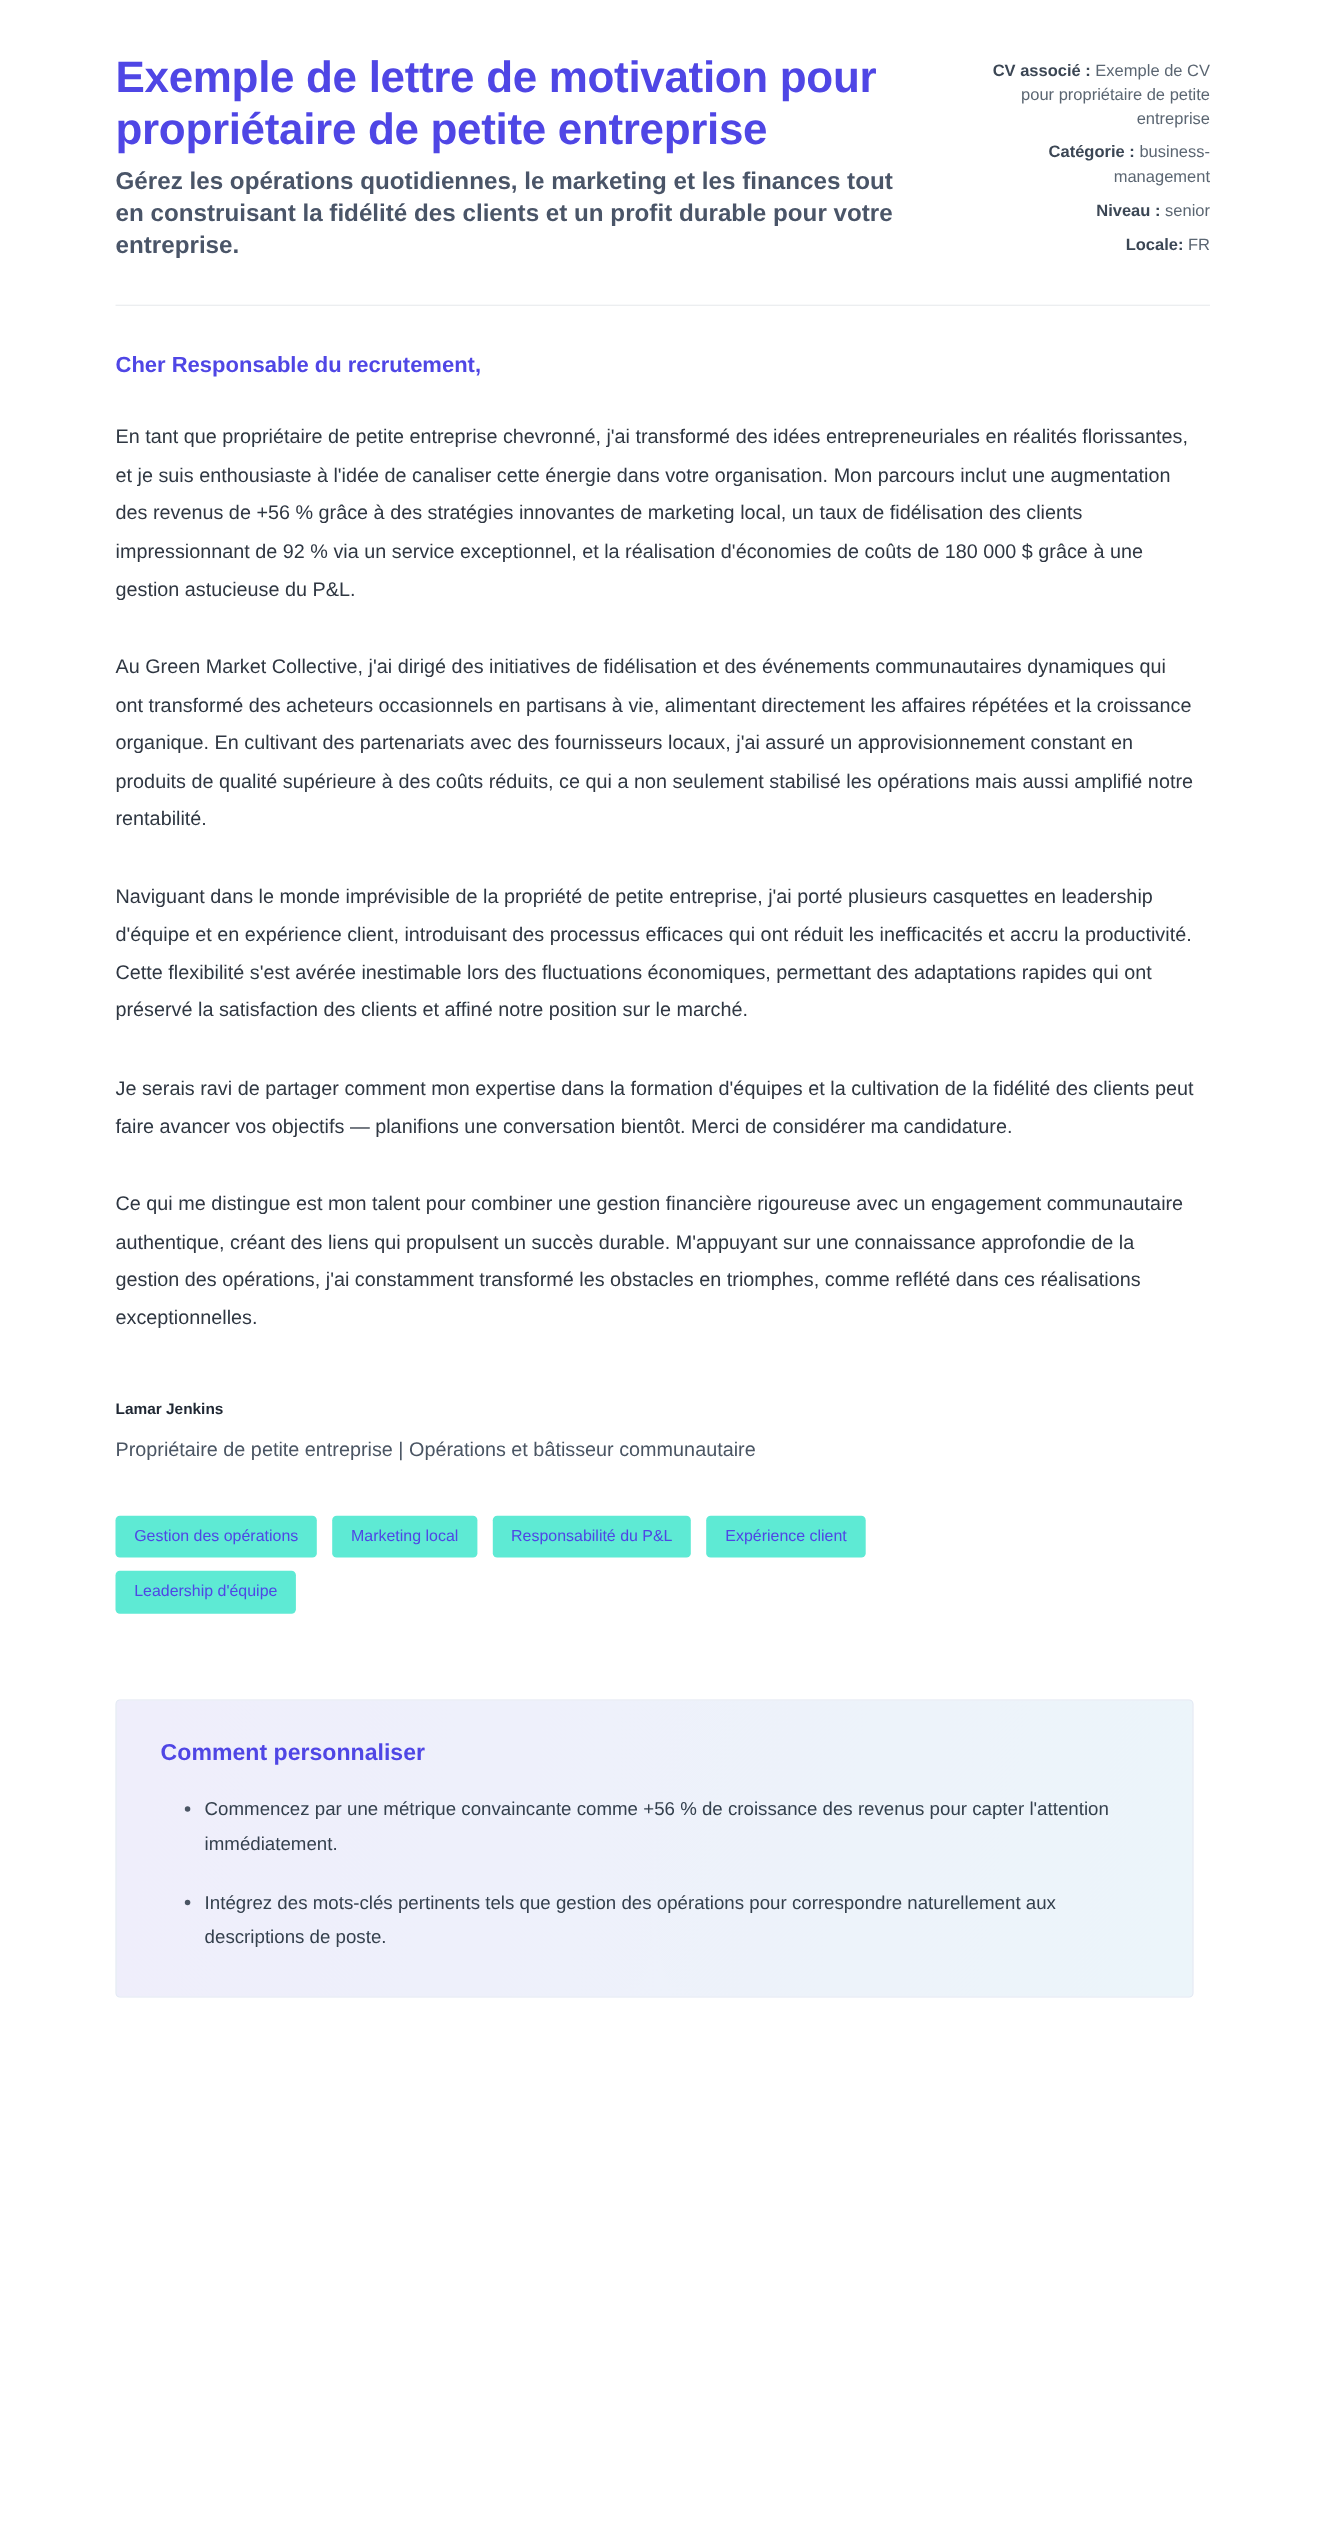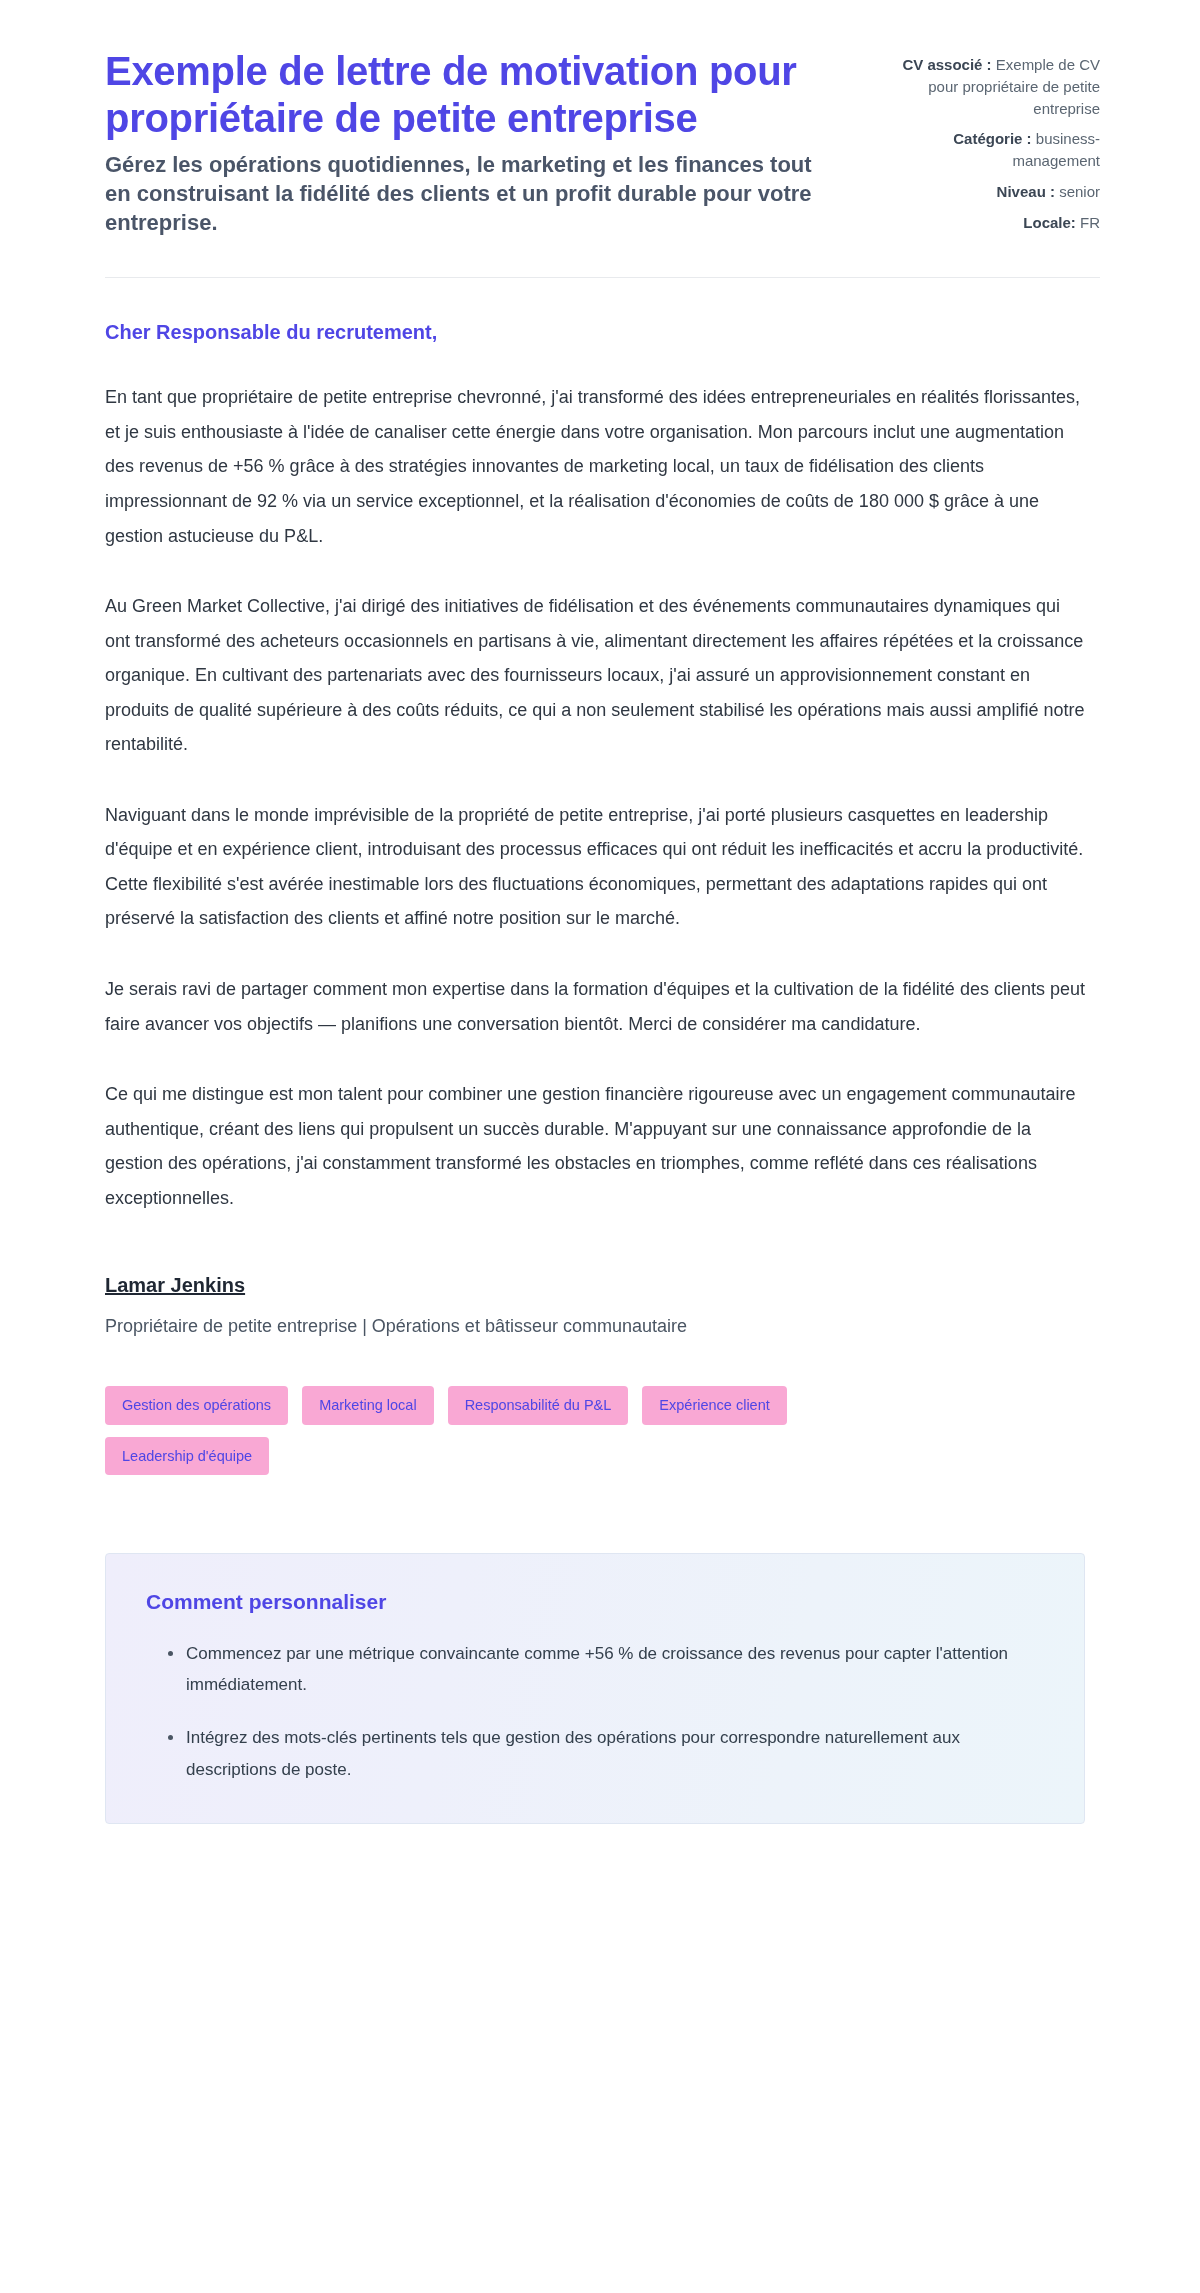--- a/index.html
+++ b/index.html
@@ -78,45 +78,44 @@
     line-height: 1.92;
     color: #2f3742;
     margin: 0 0 36px 0;
     max-width: 980px;
     font-weight: 400;
   }
 
   
   .signature { margin-top: 56px; }
   .sig-name {
-    font-size: 20px;
+    font-size: 14px;
     font-weight: 700;
     color: #1f2733;
     margin: 0 0 14px 0;
     line-height: 1.4;
-    text-decoration: underline;
   }
   .sig-role {
     font-size: 18px;
     font-weight: 400;
     color: #4a5563;
     margin: 0;
     line-height: 1.5;
   }
 
   
   .tags {
     display: flex;
     flex-wrap: wrap;
     gap: 12px 14px;
     margin-top: 46px;
     max-width: 840px;
   }
   .tag {
-    background: #f9a8d4;
+    background: #5eead4;
     color: #4f46e5;
     font-size: 14.5px;
     line-height: 1;
     padding: 12px 17px;
     border-radius: 4px;
     white-space: nowrap;
   }
 
   
   .callout {

